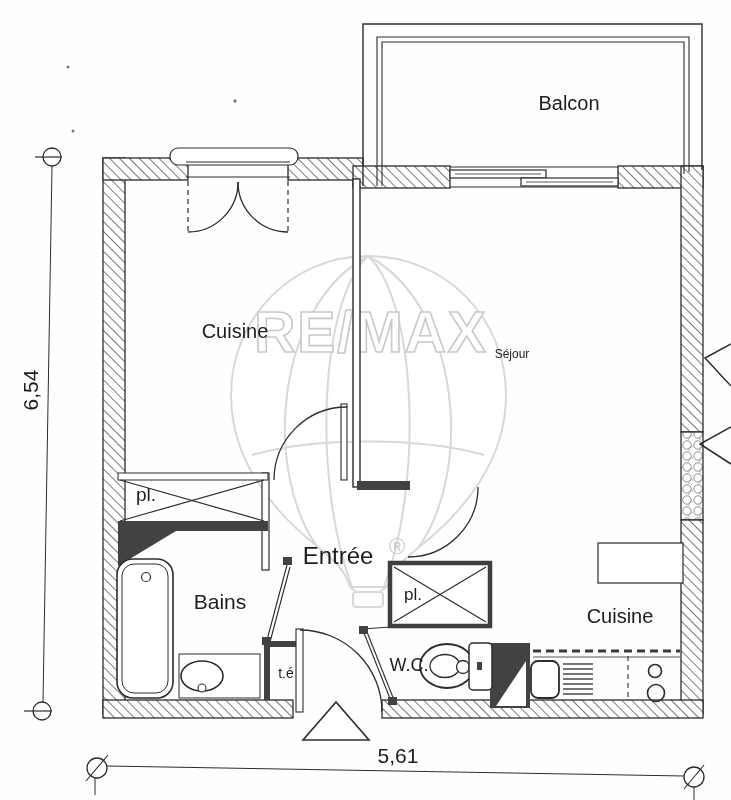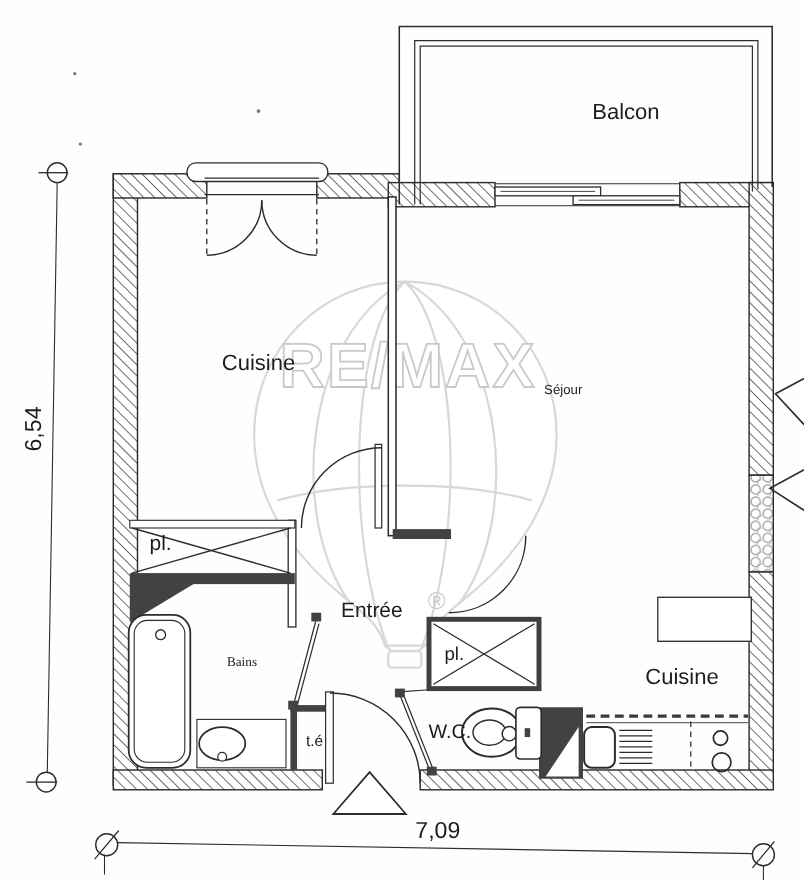--- a/index.html
+++ b/index.html
@@ -176,23 +176,23 @@
   <g fill="#777777" stroke="none">
     <circle cx="68" cy="67" r="1.5"></circle>
     <circle cx="73" cy="131" r="1.5"></circle>
     <circle cx="235" cy="101" r="1.7"></circle>
   </g>
 </svg>
 
 <div class="lbl" style="left:535px;top:103px;font-size:20px;margin-left:34px;">Balcon</div>
 <div class="lbl" style="left:235px;top:331px;font-size:20px;">Cuisine</div>
 <div class="lbl" style="left:512px;top:354px;font-size:12px;">Séjour</div>
-<div class="lbl" style="left:338px;top:556px;font-size:19px;">Entrée</div>
-<div class="lbl" style="left:220px;top:602px;font-size:12px;font-family:Liberation Serif, serif;">Bains</div>
+<div class="lbl" style="left:338px;top:556px;font-size:24px;">Entrée</div>
+<div class="lbl" style="left:220px;top:602px;font-size:21px;">Bains</div>
 <div class="lbl" style="left:409px;top:665px;font-size:18px;text-align:right;">W.C.</div>
 <div class="lbl" style="left:596px;top:616px;font-size:20px;margin-left:24px;">Cuisine</div>
 <div class="lbl" style="left:146px;top:495px;font-size:19px;">pl.</div>
 <div class="lbl" style="left:413px;top:595px;font-size:17px;">pl.</div>
 <div class="lbl" style="left:286px;top:673px;font-size:14px;">t.é</div>
-<div class="lbl" style="left:398px;top:756px;font-size:21px;">7,09</div>
+<div class="lbl" style="left:398px;top:756px;font-size:21px;">5,61</div>
 <div class="lbl rot" style="left:31px;top:390px;font-size:21px;">6,54</div>
 
 </div>
 
 </body></html>

